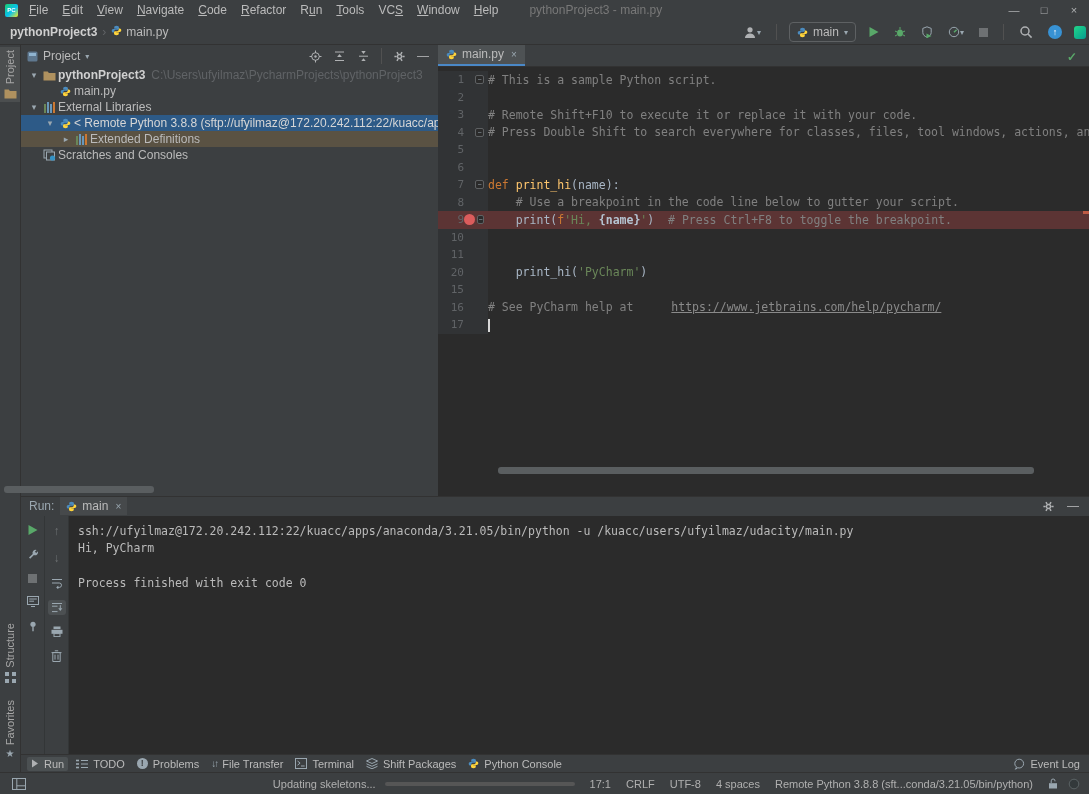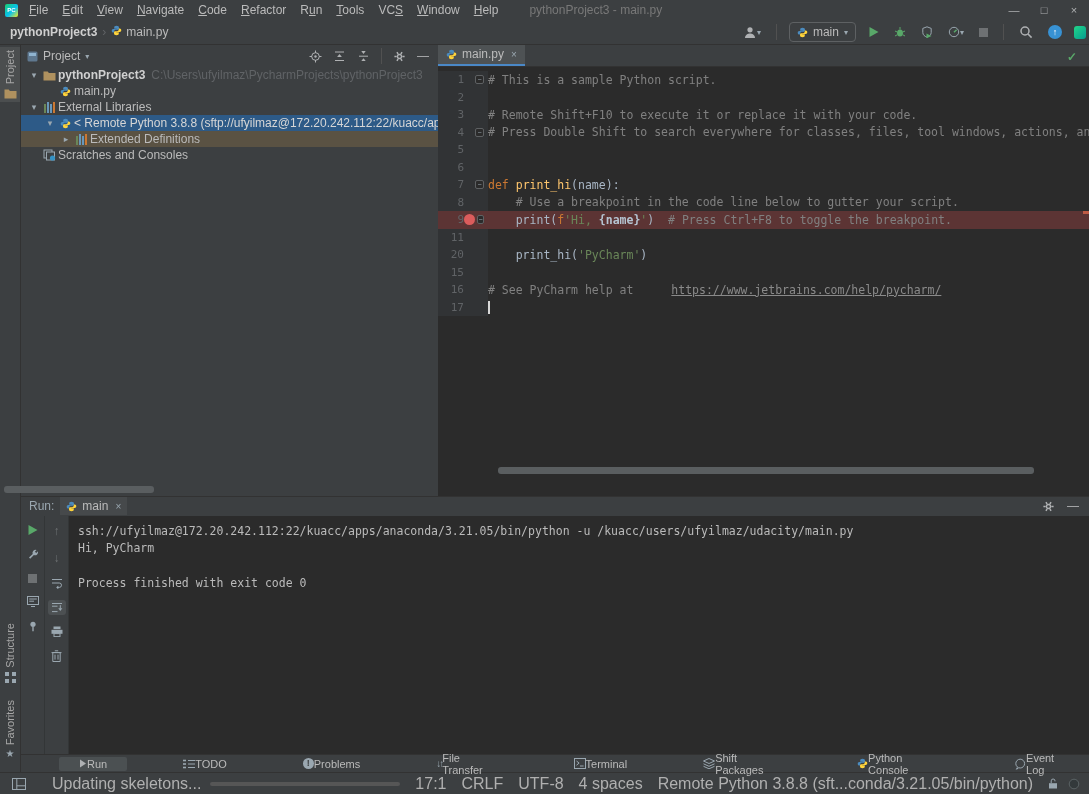--- a/index.html
+++ b/index.html
@@ -68,25 +68,25 @@
   #run-panel{height:258px;display:flex;flex-direction:column;border-top:1px solid #323232;background:#3c3f41;}
   #rp-header{height:19px;display:flex;align-items:center;gap:6px;padding:0 8px;flex:none;}
   #rp-header .spacer{flex:1;}
   .rptab{display:flex;align-items:center;gap:5px;padding:0 6px;height:18px;background:#46494b;}
   #rp-body{display:flex;flex:1;overflow:hidden;}
   .rtcol{width:23px;flex:none;display:flex;flex-direction:column;align-items:center;gap:9px;padding-top:6px;border-right:1px solid #333637;}
   #console{flex:1;background:#2b2b2b;padding:8px 0 0 9px;overflow:hidden;}
   .conline{font:11.5px "DejaVu Sans Mono",monospace;color:#bbbbbb;white-space:pre;height:17.5px;}
   
   #bottom-bar{height:17px;border-top:1px solid #323232;display:flex;align-items:center;padding:0 6px;gap:4px;font-size:11px;flex:none;}
-  .bbi{display:flex;align-items:center;padding:1px 20px;border-radius:2px;color:#bbbbbb;margin-left:32px;}
+  .bbi{display:flex;align-items:center;gap:5px;padding:1px 4px;border-radius:2px;color:#bbbbbb;}
   .bbi.active{background:#4b5052;}
   #bb-right{margin-left:auto;display:flex;align-items:center;gap:5px;}
   
-  #status-bar{height:21px;border-top:1px solid #323232;display:flex;align-items:center;padding:0 9px;font-size:16px;color:#b0b0b0;}
+  #status-bar{height:21px;border-top:1px solid #323232;display:flex;align-items:center;padding:0 9px;font-size:11px;color:#b0b0b0;}
   .sb-item{margin-left:15px;white-space:nowrap;}
   #sb-right{margin-left:auto;display:flex;align-items:center;}
   .pbar{width:190px;height:4px;background:#565656;border-radius:2px;margin-left:9px;position:relative;}
   .pfill{height:100%;background:#9a9a9a;border-radius:2px;}
   .prob{width:11px;height:11px;border-radius:50%;background:#9aa7b0;color:#3c3f41;font-size:9px;font-weight:bold;display:inline-flex;align-items:center;justify-content:center;}
   svg{display:block;}
 </style>
 </head>
 <body>
 
@@ -416,20 +416,27 @@
                 <span class="ln">9</span>
                 <span class="gslot">
                   <span class="bp"></span>
                   <span class="fold">−</span>
                 </span>
               </span>
               <span class="code"><span class="plain">    print(</span><span class="kw">f</span><span class="str">'Hi, </span><span class="bold">{name}</span><span class="str">'</span><span class="plain">)  </span><span class="cmt"># Press Ctrl+F8 to toggle the breakpoint.</span></span>
             </div>
             <div class="cl">
               <span class="gut">
+                <span class="ln">10</span>
+                <span class="gslot"></span>
+              </span>
+              <span class="code"></span>
+            </div>
+            <div class="cl">
+              <span class="gut">
                 <span class="ln">11</span>
                 <span class="gslot"></span>
               </span>
               <span class="code"></span>
             </div>
             <div class="cl">
               <span class="gut">
                 <span class="ln">20</span>
                 <span class="gslot"></span>
               </span>

